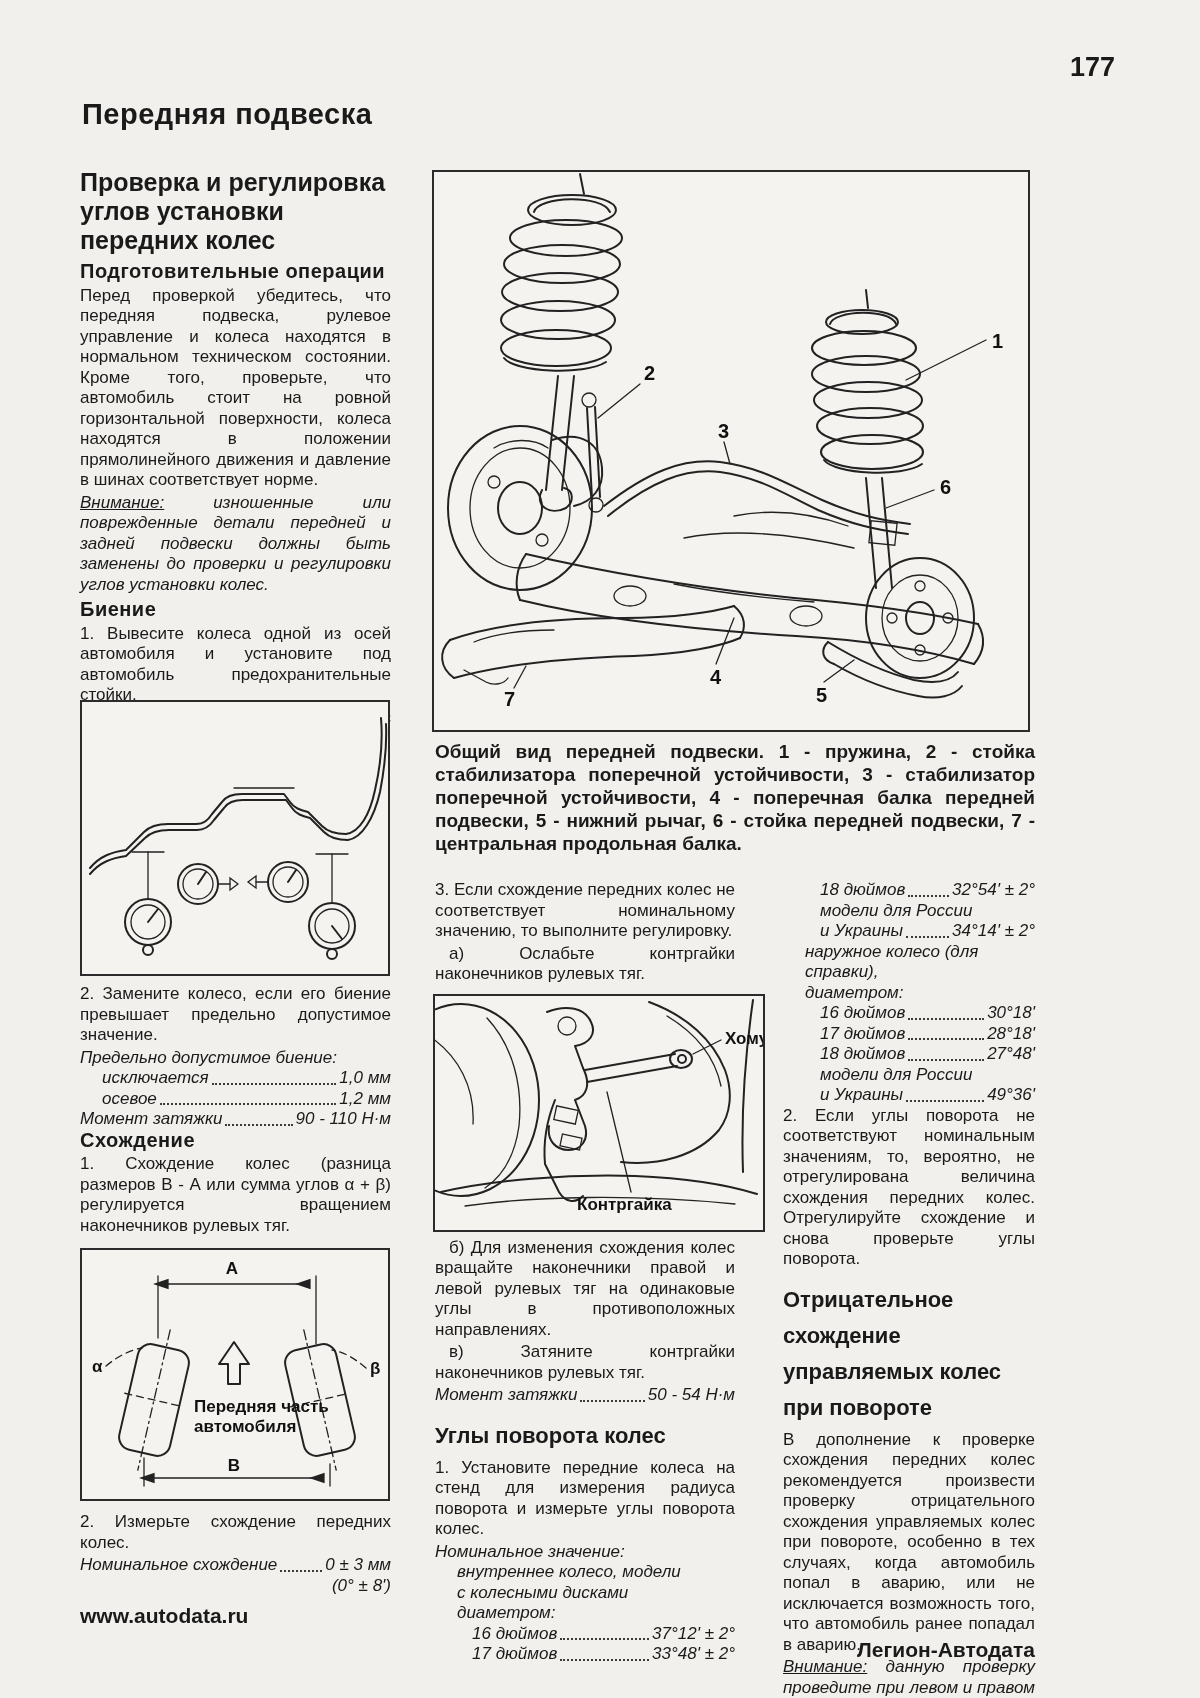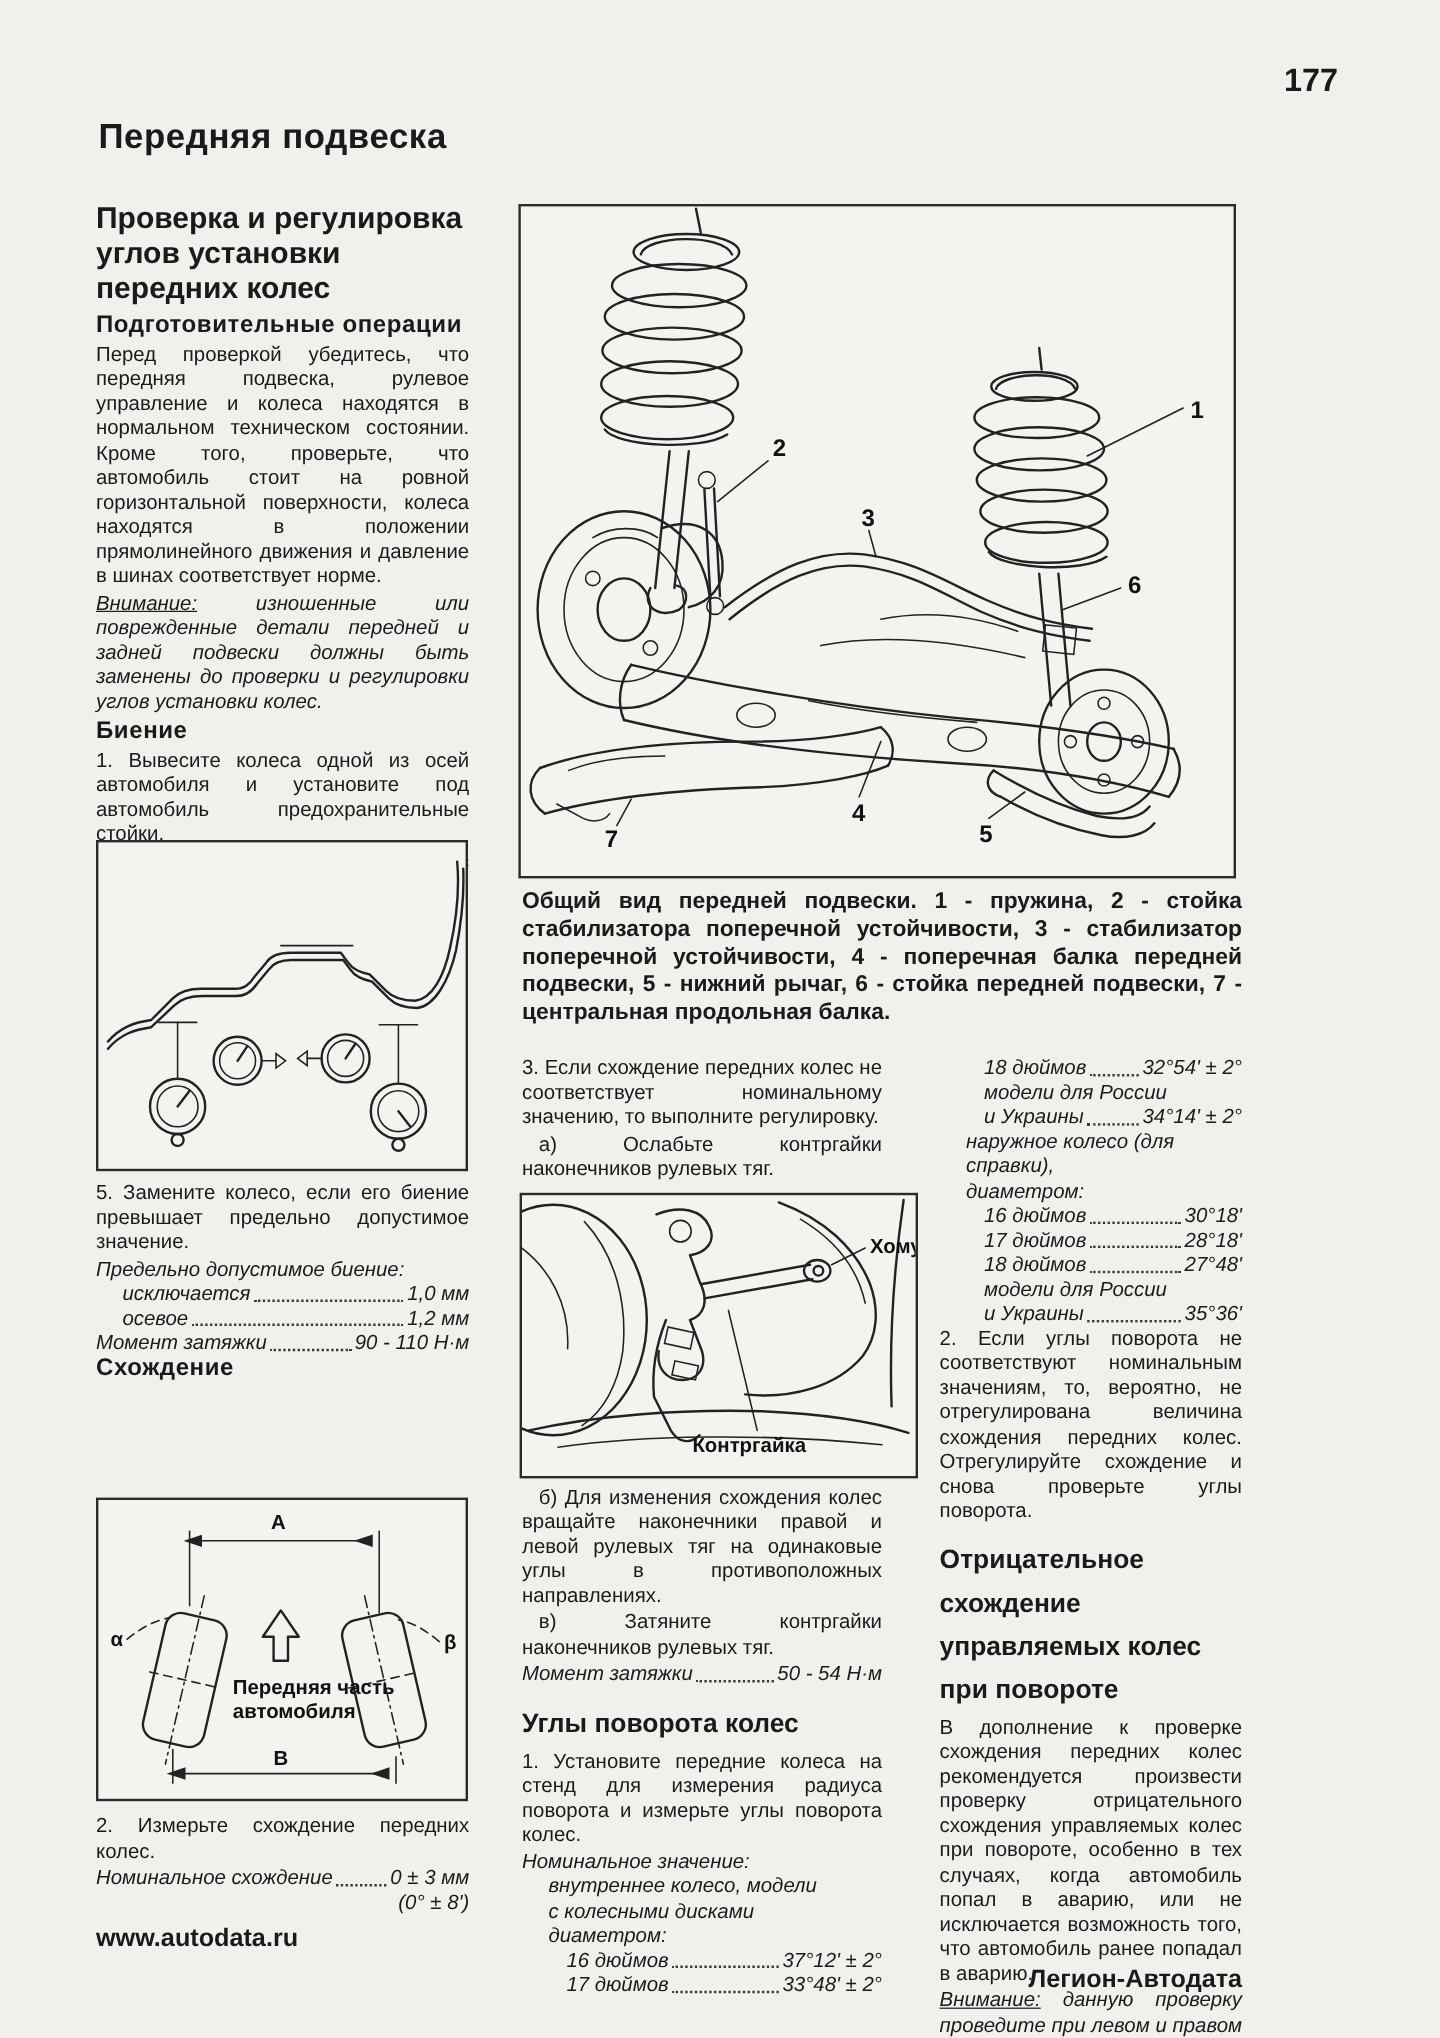--- a/index.html
+++ b/index.html
@@ -100,38 +100,39 @@
       <circle class="ln" cx="206" cy="180" r="20"></circle>
       <circle class="ln-thin" cx="206" cy="180" r="15"></circle>
       <line class="ln" x1="206" y1="180" x2="214" y2="168"></line>
       <line class="ln-thin" x1="186" y1="180" x2="174" y2="180"></line>
       <path class="ln-thin" d="M174,174 L166,180 L174,186 Z"></path>
     </g>
   </svg>
 </div>
 
 <div class="abs col" style="top:984px;left:80px;width:311px;">
-  <div class="para">5. Замените колесо, если его биение превышает предельно допустимое значение.</div>
+  <div class="para">2. Замените колесо, если его биение превышает предельно допустимое значение.</div>
   <div class="ital">Предельно допустимое биение:</div>
   <div class="spec ind1">
     <span class="lbl">исключается</span>
     <span class="dots"></span>
     <span class="val">1,0 мм</span>
   </div>
   <div class="spec ind1">
     <span class="lbl">осевое</span>
     <span class="dots"></span>
     <span class="val">1,2 мм</span>
   </div>
   <div class="spec">
     <span class="lbl">Момент затяжки</span>
     <span class="dots"></span>
     <span class="val">90 - 110 Н·м</span>
   </div>
   <div class="h3">Схождение</div>
+  <div class="para">1. Схождение колес (разница размеров В - А или сумма углов α + β) регулируется вращением наконечников рулевых тяг.</div>
 </div>
 
 <div class="abs figure fig-toe">
   <svg width="306" height="249" viewBox="0 0 306 249">
     <defs>
       <marker id="arr" markerWidth="12" markerHeight="10" refX="10" refY="5" orient="auto">
         <path d="M0,5 L12,1 L12,9 Z" fill="#222"></path>
       </marker>
     </defs>
 
@@ -379,21 +380,21 @@
   </div>
   <div class="spec ind2">
     <span class="lbl">18 дюймов</span>
     <span class="dots"></span>
     <span class="val">27°48'</span>
   </div>
   <div class="ital ind2">модели для России</div>
   <div class="spec ind2">
     <span class="lbl">и Украины</span>
     <span class="dots"></span>
-    <span class="val">35°36'</span>
+    <span class="val">49°36'</span>
   </div>
   <div class="para">2. Если углы поворота не соответствуют номинальным значениям, то, вероятно, не отрегулирована величина схождения передних колес. Отрегулируйте схождение и снова проверьте углы поворота.</div>
   <div class="h4">Отрицательное схождение управляемых колес при повороте</div>
   <div class="para">В дополнение к проверке схождения передних колес рекомендуется произвести проверку отрицательного схождения управляемых колес при повороте, особенно в тех случаях, когда автомобиль попал в аварию, или не исключается возможность того, что автомобиль ранее попадал в аварию.</div>
   <div class="warn"><span class="wlabel">Внимание:</span><span> данную проверку проведите при левом и правом поворотах.</span></div>
 
 </div>
 
 <div class="abs footer-left">www.autodata.ru</div>
 <div class="abs footer-right">Легион-Автодата</div>

